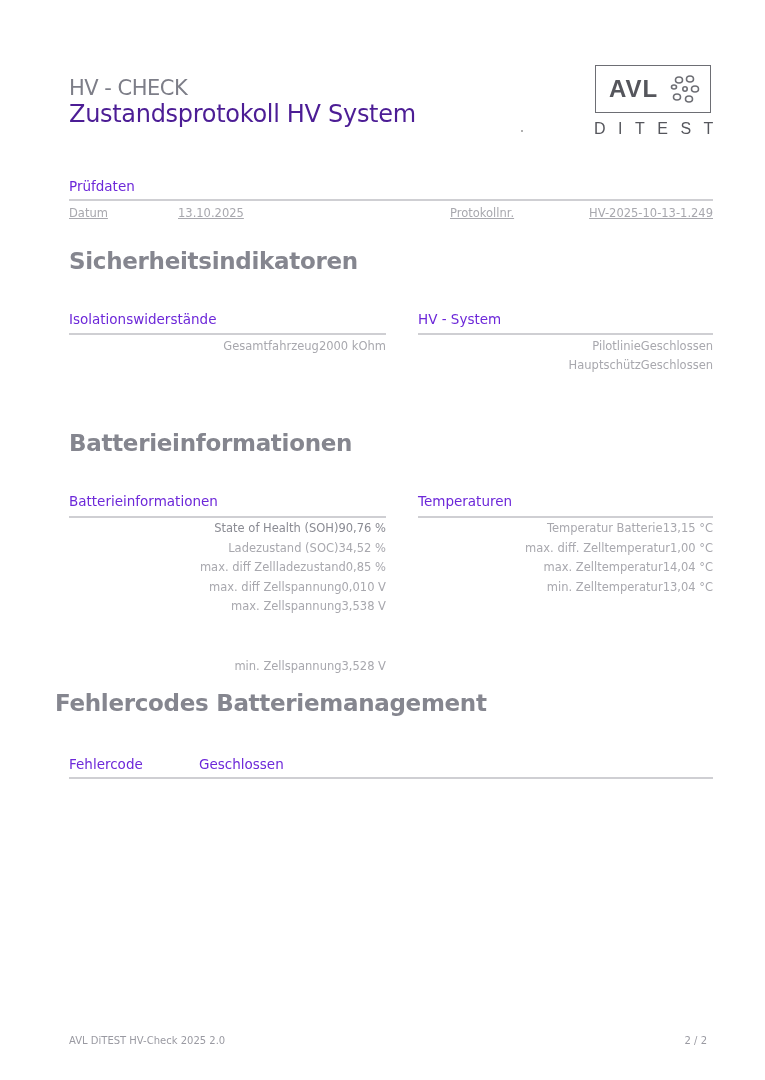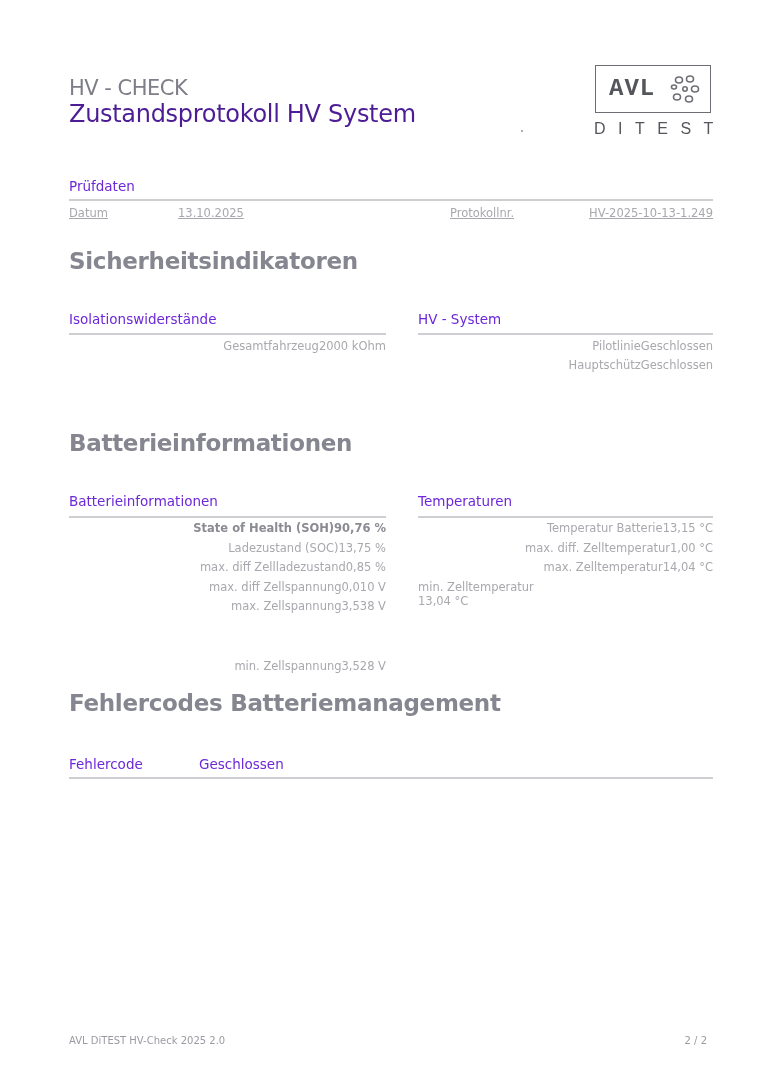--- a/index.html
+++ b/index.html
@@ -4,32 +4,32 @@
   <style>
     html, body { margin: 0; padding: 0; background: #ffffff; }
     body {
       width: 765px; height: 1080px; position: relative; overflow: hidden;
       font-family: "DejaVu Sans", sans-serif; color: #8a8a92;
     }
     .abs { position: absolute; }
     .title { left: 69px; top: 76px; font-size: 21px; color: #7d7e88; letter-spacing: -0.5px; font-weight: normal; }
     .subtitle { left: 69px; top: 100px; font-size: 24px; color: #4c1d95; letter-spacing: -0.3px; }
     .logo-box { left: 595px; top: 65px; width: 116px; height: 48px; border: 1.5px solid #6d6e74; box-sizing: border-box; }
-    .logo-avl { position: absolute; left: 13px; top: 9px; font-size: 24px; font-weight: bold; color: #55565c; font-family: Liberation Mono, monospace; letter-spacing: 1px; }
+    .logo-avl { position: absolute; left: 13px; top: 9px; font-size: 24px; font-weight: bold; color: #55565c; font-family: Liberation Sans, sans-serif; letter-spacing: 1px; }
     .logo-mark { position: absolute; left: 72px; top: 6px; width: 34px; height: 34px; }
     .logo-ditest { left: 594px; top: 120px; width: 120px; font-size: 16px; color: #55565c; letter-spacing: 12.5px; font-family: "Liberation Sans", sans-serif; }
     .dot { left: 521px; top: 130px; width: 2px; height: 2px; background: #b0b0b0; }
 
     .sec-small { font-size: 13.5px; color: #6d28d9; }
     .rule { height: 2px; background: #cfcfd3; }
     .row-text { font-size: 11.5px; color: #a8a8ae; text-decoration: underline; }
     .h2 { font-size: 23px; color: #85868f; font-weight: bold; letter-spacing: -0.3px; }
 
     .kv { position: absolute; display: flex; justify-content: flex-end; font-size: 11.5px; color: #a8a8ae; }
-    .kv.bold { color: #8a8b93; font-weight: bold; }
+    .kv.bold { color: #8a8b93; font-weight: normal; }
     .footer { font-size: 10px; color: #9a9aa2; }
   </style>
 </head>
 <body>
 
 <div class="abs title">HV - CHECK</div>
 <div class="abs subtitle">Zustandsprotokoll HV System</div>
 
 <div class="abs logo-box">
   <span class="logo-avl">AVL</span>
@@ -78,21 +78,21 @@
 <div class="abs h2" style="left:69px; top:430px;">Batterieinformationen</div>
 
 <div class="abs sec-small" style="left:69px; top:493px;">Batterieinformationen</div>
 <div class="abs rule" style="left:69px; top:516px; width:317px;"></div>
 <div class="kv bold" style="left:69px; top:521px; width:317px;">
   <span>State of Health (SOH)</span>
   <span>90,76 %</span>
 </div>
 <div class="kv" style="left:69px; top:541px; width:317px;">
   <span>Ladezustand (SOC)</span>
-  <span>13,75 %</span>
+  <span>34,52 %</span>
 </div>
 <div class="kv" style="left:69px; top:560px; width:317px;">
   <span>max. diff Zellladezustand</span>
   <span>0,85 %</span>
 </div>
 <div class="kv" style="left:69px; top:580px; width:317px;">
   <span>max. diff Zellspannung</span>
   <span>0,010 V</span>
 </div>
 <div class="kv" style="left:69px; top:599px; width:317px;">
@@ -111,24 +111,24 @@
   <span>13,15 °C</span>
 </div>
 <div class="kv" style="left:418px; top:541px; width:295px;">
   <span>max. diff. Zelltemperatur</span>
   <span>1,00 °C</span>
 </div>
 <div class="kv" style="left:418px; top:560px; width:295px;">
   <span>max. Zelltemperatur</span>
   <span>14,04 °C</span>
 </div>
-<div class="kv" style="left:418px; top:580px; width:295px;flex-direction:column;">
+<div class="kv" style="left:418px; top:580px; width:295px;">
   <span>min. Zelltemperatur</span>
   <span>13,04 °C</span>
 </div>
 
-<div class="abs h2" style="left:69px; top:690px;">Fehlercodes Batteriemanagement</div>
+<div class="abs h2" style="left:55px; top:690px;">Fehlercodes Batteriemanagement</div>
 <div class="abs sec-small" style="left:69px; top:756px;">Fehlercode</div>
 <div class="abs sec-small" style="left:199px; top:756px;">Geschlossen</div>
 <div class="abs rule" style="left:69px; top:777px; width:644px;"></div>
 
 <div class="abs footer" style="left:69px; top:1035px;">AVL DiTEST HV-Check 2025 2.0</div>
 <div class="abs footer" style="right:58px; top:1035px;">2 / 2</div>
 
 </body></html>

